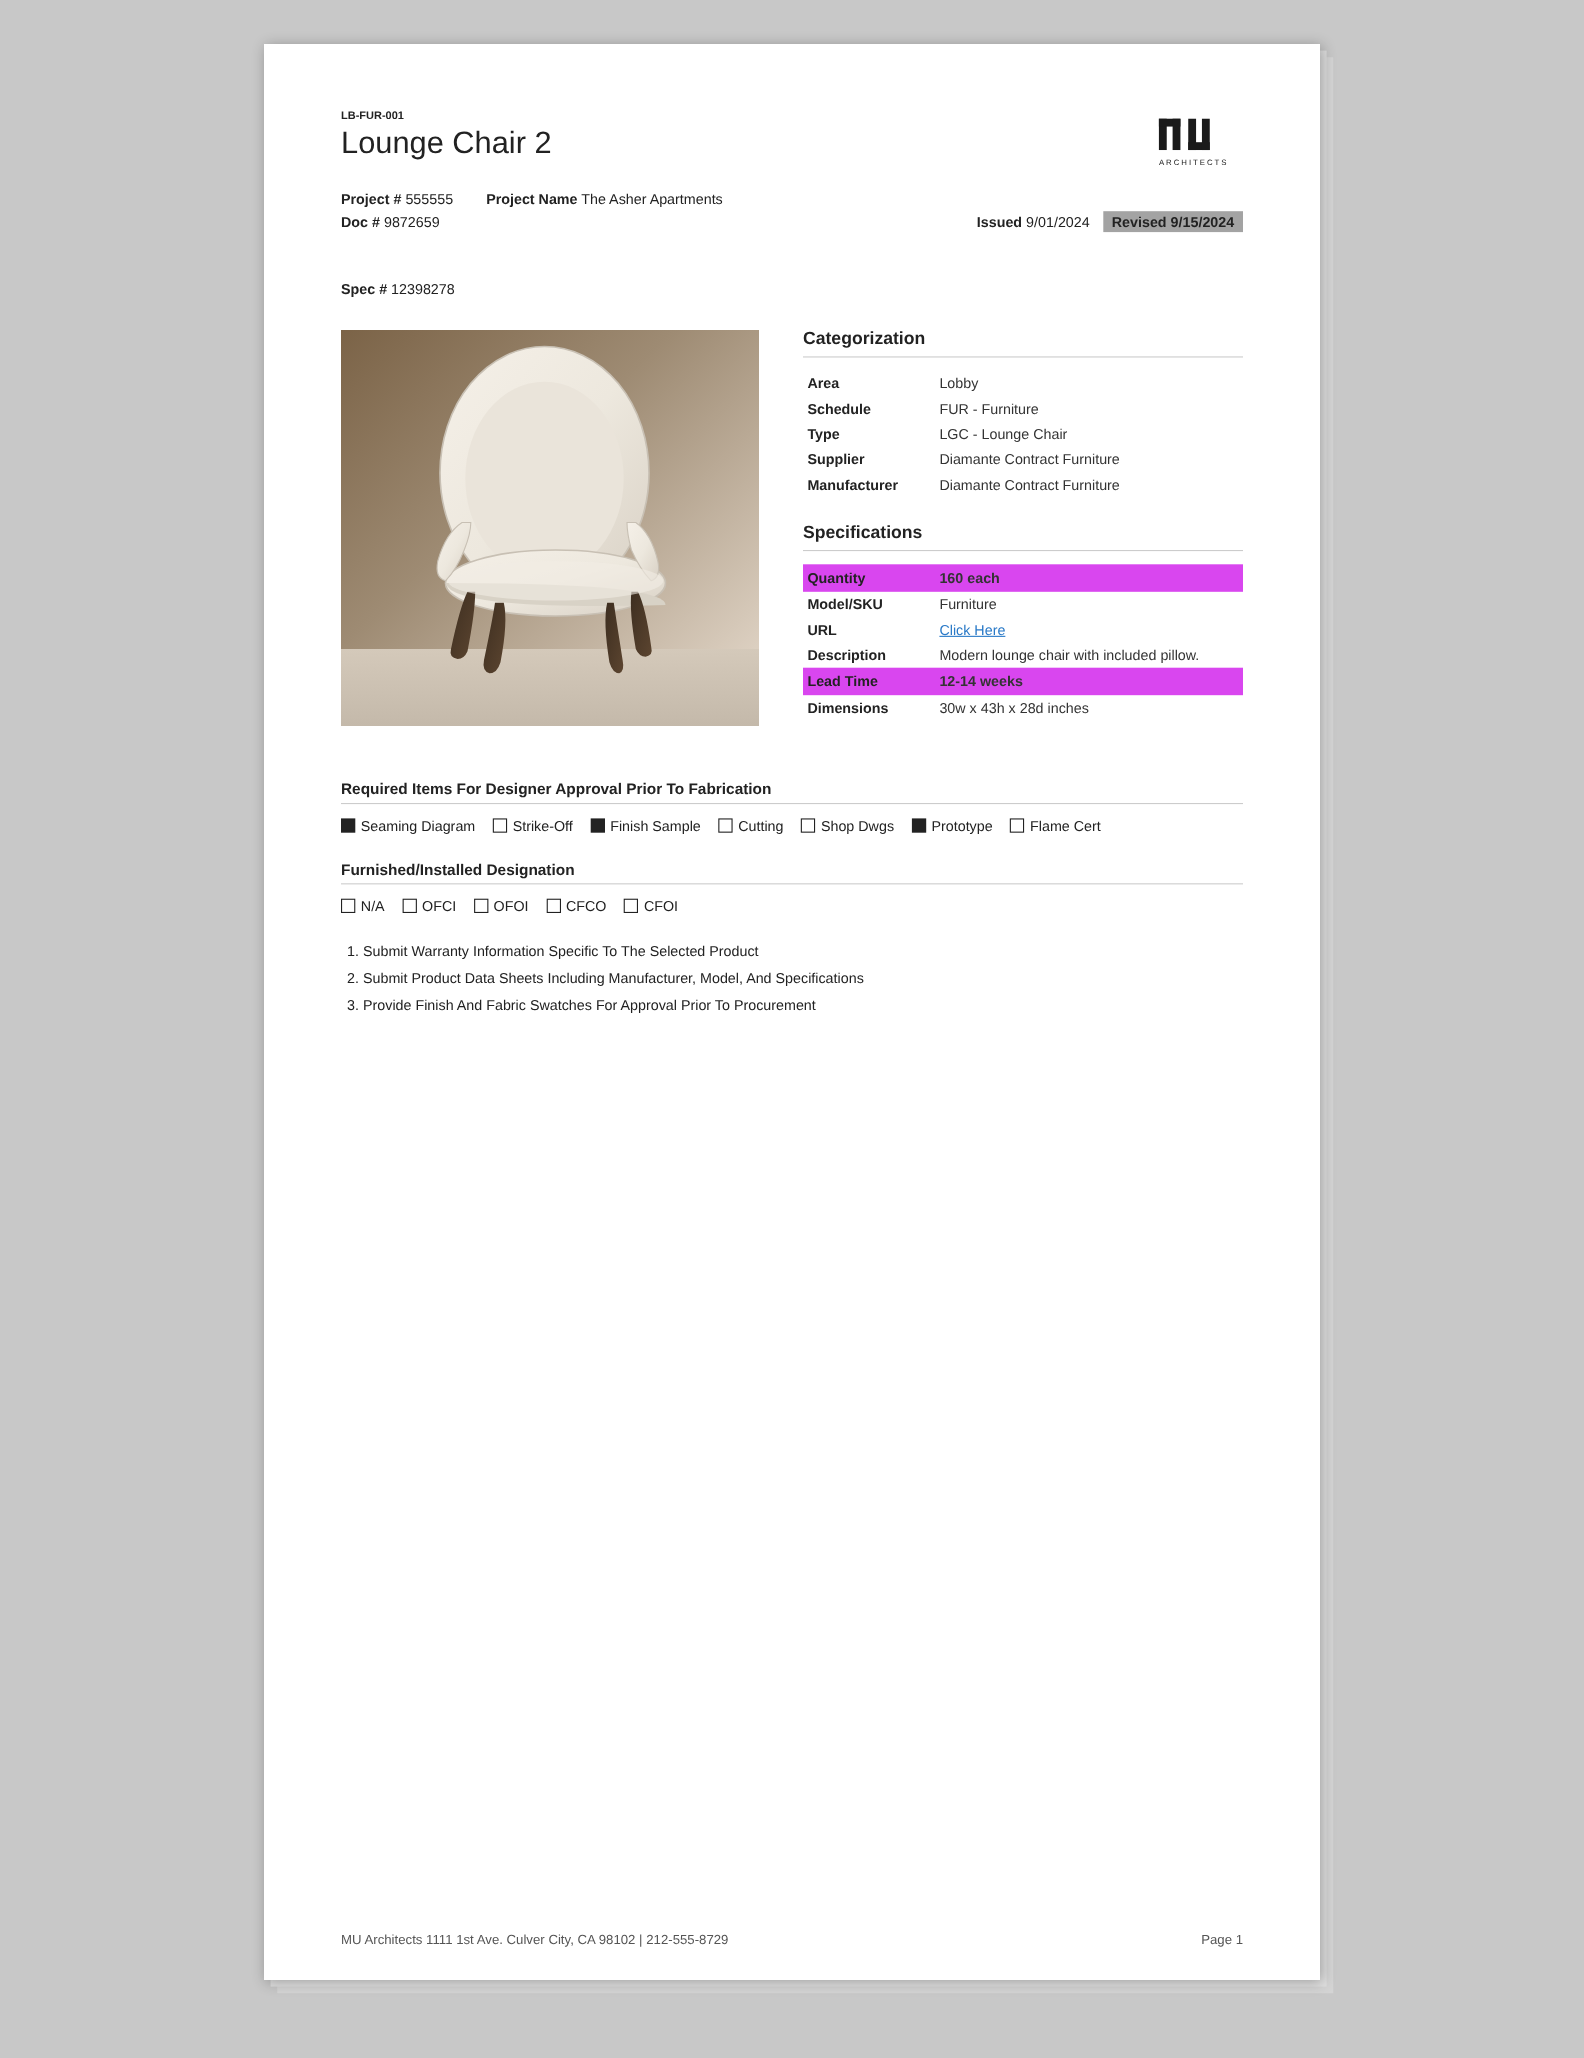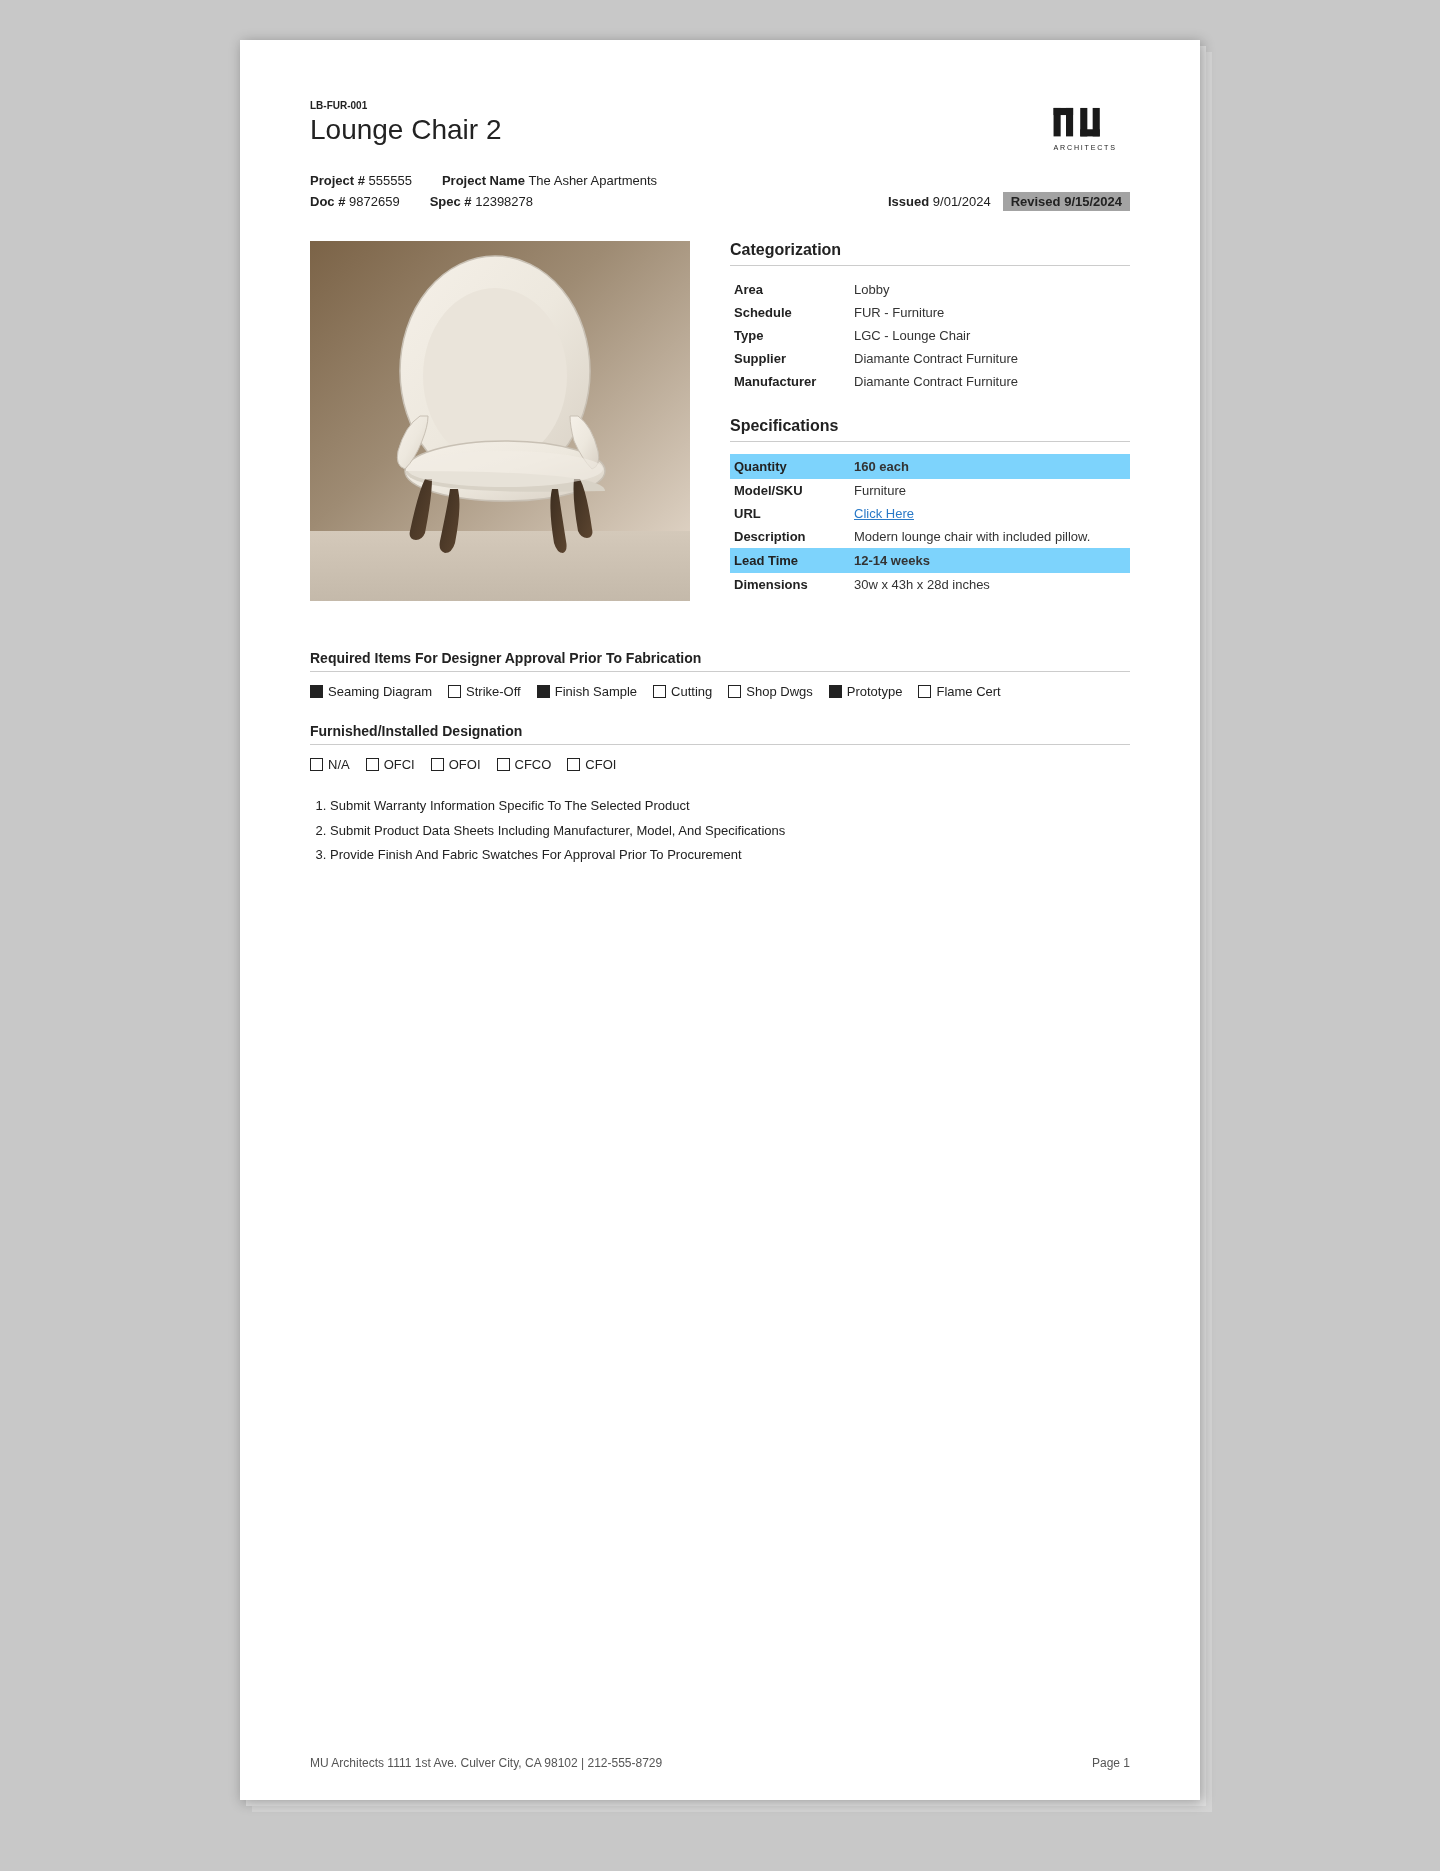--- a/index.html
+++ b/index.html
@@ -97,21 +97,22 @@
       display: flex;
       align-items: baseline;
       justify-content: space-between;
       font-size: 13px;
       color: #222;
       margin-bottom: 30px;
     }
 
     .meta-row-2-left {
       display: flex;
-      gap: 30px;
+      gap: 46px;
+      flex-direction: column;
     }
 
     .meta-row-2-right {
       display: flex;
       align-items: center;
       gap: 12px;
     }
 
     .revised-badge {
       background: #a3a3a3;
@@ -173,21 +174,21 @@
       font-weight: bold;
       width: 120px;
       color: #222;
     }
 
     .info-table td:last-child {
       color: #333;
     }
 
     .highlight-row td {
-      background: #7dd3fc;
+      background: #d946ef;
       font-weight: bold;
       padding: 5px 4px;
     }
 
     .link-cell {
       color: #2979C7;
       text-decoration: underline;
     }
 
     

